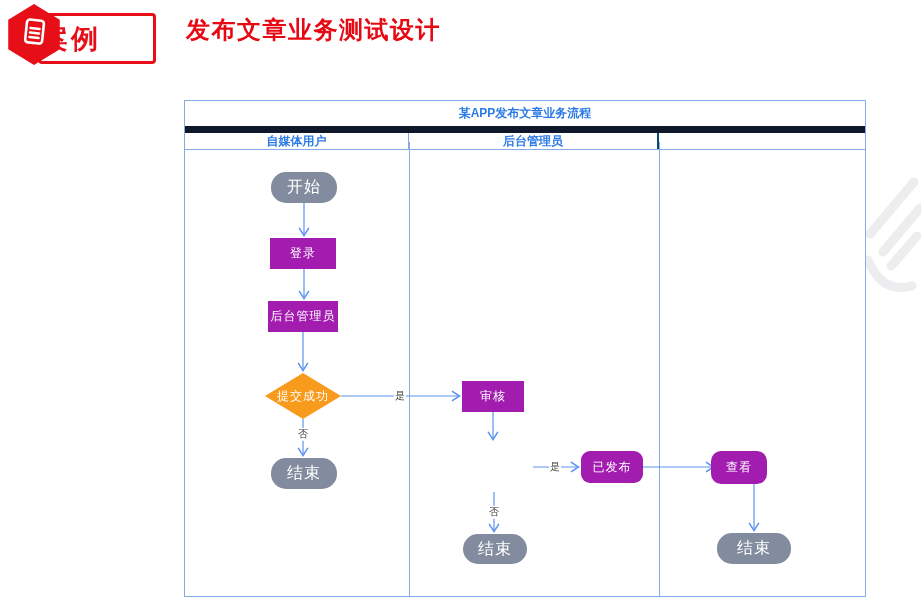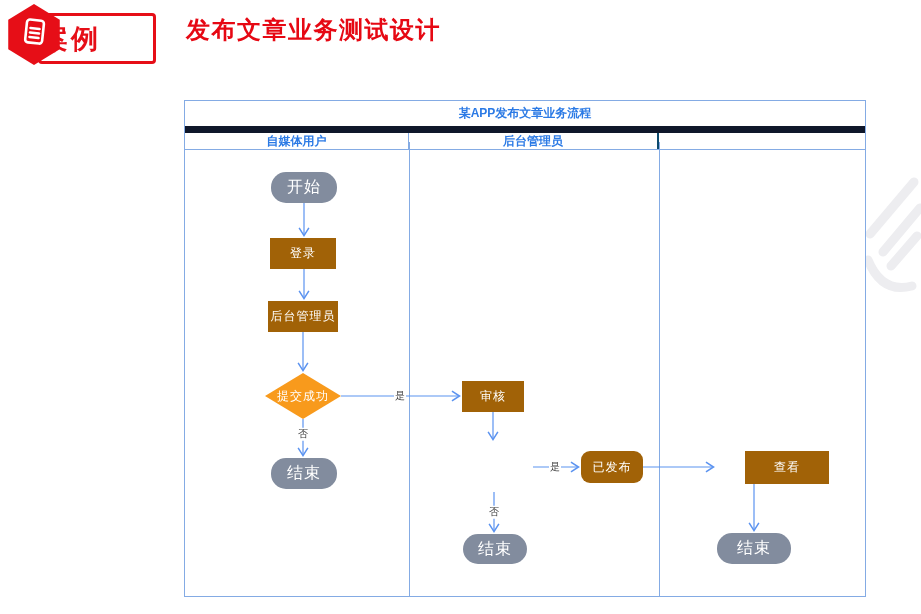--- a/index.html
+++ b/index.html
@@ -49,34 +49,34 @@
   .lane-head.l3 { flex:1; }
   .lane-divider { position:absolute; top:41px; bottom:0; width:1px; background:#84abe4; }
   .lane-divider.d1 { left:224px; }
   .lane-divider.d2 { left:474px; }
 
   
   .node {
     position:absolute; display:flex; align-items:center; justify-content:center;
     color:#fff; font-size:12px; letter-spacing:1px; z-index:3; text-align:center;
   }
-  .node.process    { background:#a16207; }
+  .node.process    { background:#a21caf; }
   .node.terminator { background:#828c9e; border-radius:15px; font-size:16px; }
   .node.decision   { background:#f89a1c; clip-path:polygon(50% 0,100% 50%,50% 100%,0 50%); }
 
   .n-start   { left:86px;  top:71px;  width:66px; height:31px; }
   .n-login   { left:85px;  top:137px; width:66px; height:31px; }
   .n-publish { left:83px;  top:200px; width:70px; height:31px; }
   .n-submit  { left:80px;  top:272px; width:76px; height:46px; }
   .n-end1    { left:86px;  top:357px; width:66px; height:31px; }
   .n-review  { left:277px; top:280px; width:62px; height:31px; }
   .n-pass    { left:270px; top:341px; width:78px; height:50px; }
   .n-pub     { left:396px; top:350px; width:62px; height:32px;border-radius:9px; }
   .n-end2    { left:278px; top:433px; width:64px; height:30px; }
-  .n-view    { left:560px; top:350px; width:84px; height:33px; }
+  .n-view    { left:526px; top:350px; width:56px; height:33px;border-radius:10px; }
   .n-end3    { left:532px; top:432px; width:74px; height:31px; }
 
   
   .connectors { position:absolute; left:0; top:0; width:682px; height:497px; z-index:2; }
   .edge-label {
     position:absolute; transform:translate(-50%,-50%); z-index:4;
     background:#fff; color:#3a3a3a; font-size:10px; line-height:1.25; padding:0 1px;
   }
   .el-yes1 { left:215px; top:295px; }
   .el-no1  { left:118px; top:333px; }

